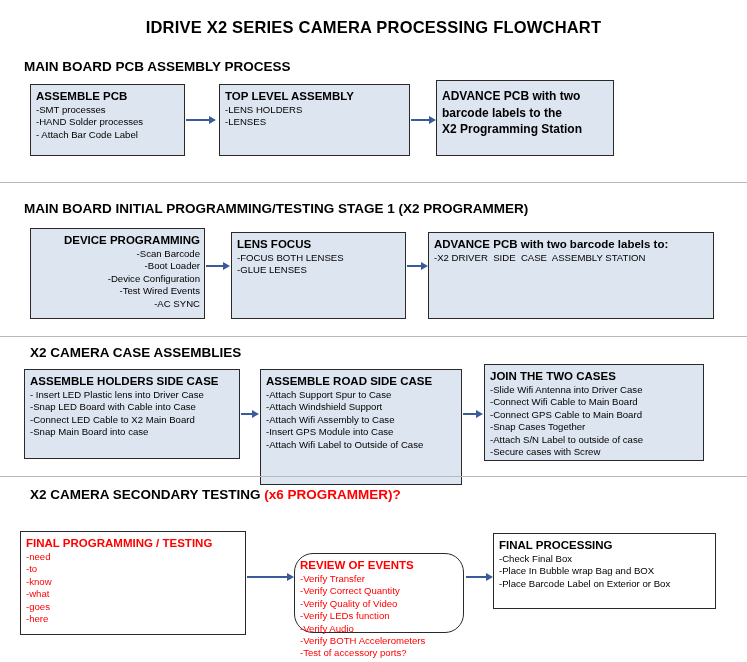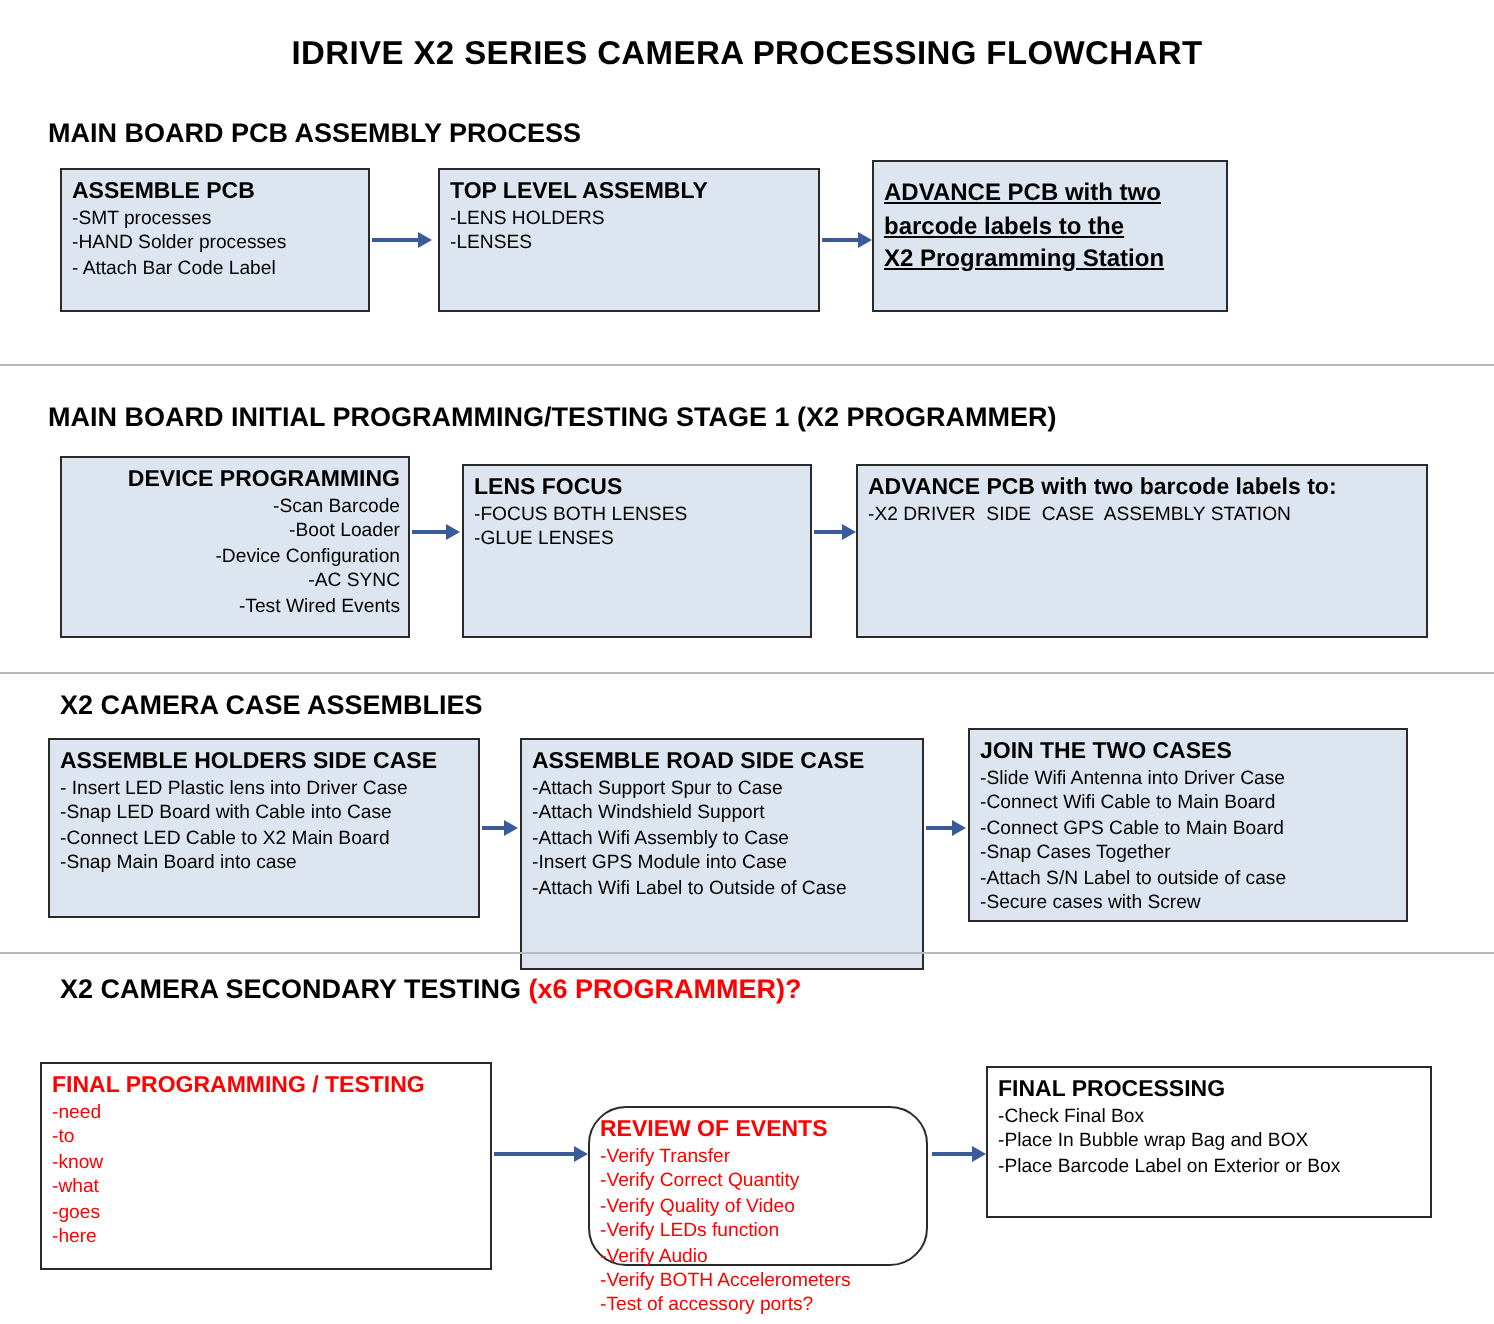--- a/index.html
+++ b/index.html
@@ -129,39 +129,39 @@
       <div>-LENSES</div>
     </div>
   </div>
 
   <div class="arrow" style="left:411px; top:116px; width:25px;">
     <div class="shaft"></div>
       <div class="head"></div>
   </div>
 
   <div class="box" style="left:436px; top:80px; width:178px; height:76px;">
-    <div class="box-title" style="font-size:12px; line-height:16.5px; padding-top:7px;text-decoration:underline;">ADVANCE PCB with two
+    <div class="box-title" style="font-size:12px; line-height:16.5px; padding-top:7px;">ADVANCE PCB with two
 barcode labels to the
 X2 Programming Station</div>
   </div>
 
   <div class="hr" style="left:0px; top:182px; width:747px;"></div>
 
   <div class="section-head" style="left:24px; top:201px;">
     <span>MAIN BOARD INITIAL PROGRAMMING/TESTING STAGE 1 (X2 PROGRAMMER)</span>
   </div>
 
   <div class="box" style="left:30px; top:228px; width:175px; height:91px;text-align:right;">
     <div class="box-title">DEVICE PROGRAMMING</div>
     <div class="box-lines">
       <div>-Scan Barcode</div>
       <div>-Boot Loader</div>
       <div>-Device Configuration</div>
+      <div>-Test Wired Events</div>
       <div>-AC SYNC</div>
-      <div>-Test Wired Events</div>
     </div>
   </div>
 
   <div class="arrow" style="left:206px; top:262px; width:24px;">
     <div class="shaft"></div>
       <div class="head"></div>
   </div>
 
   <div class="box" style="left:231px; top:232px; width:175px; height:87px;">
     <div class="box-title">LENS FOCUS</div>

